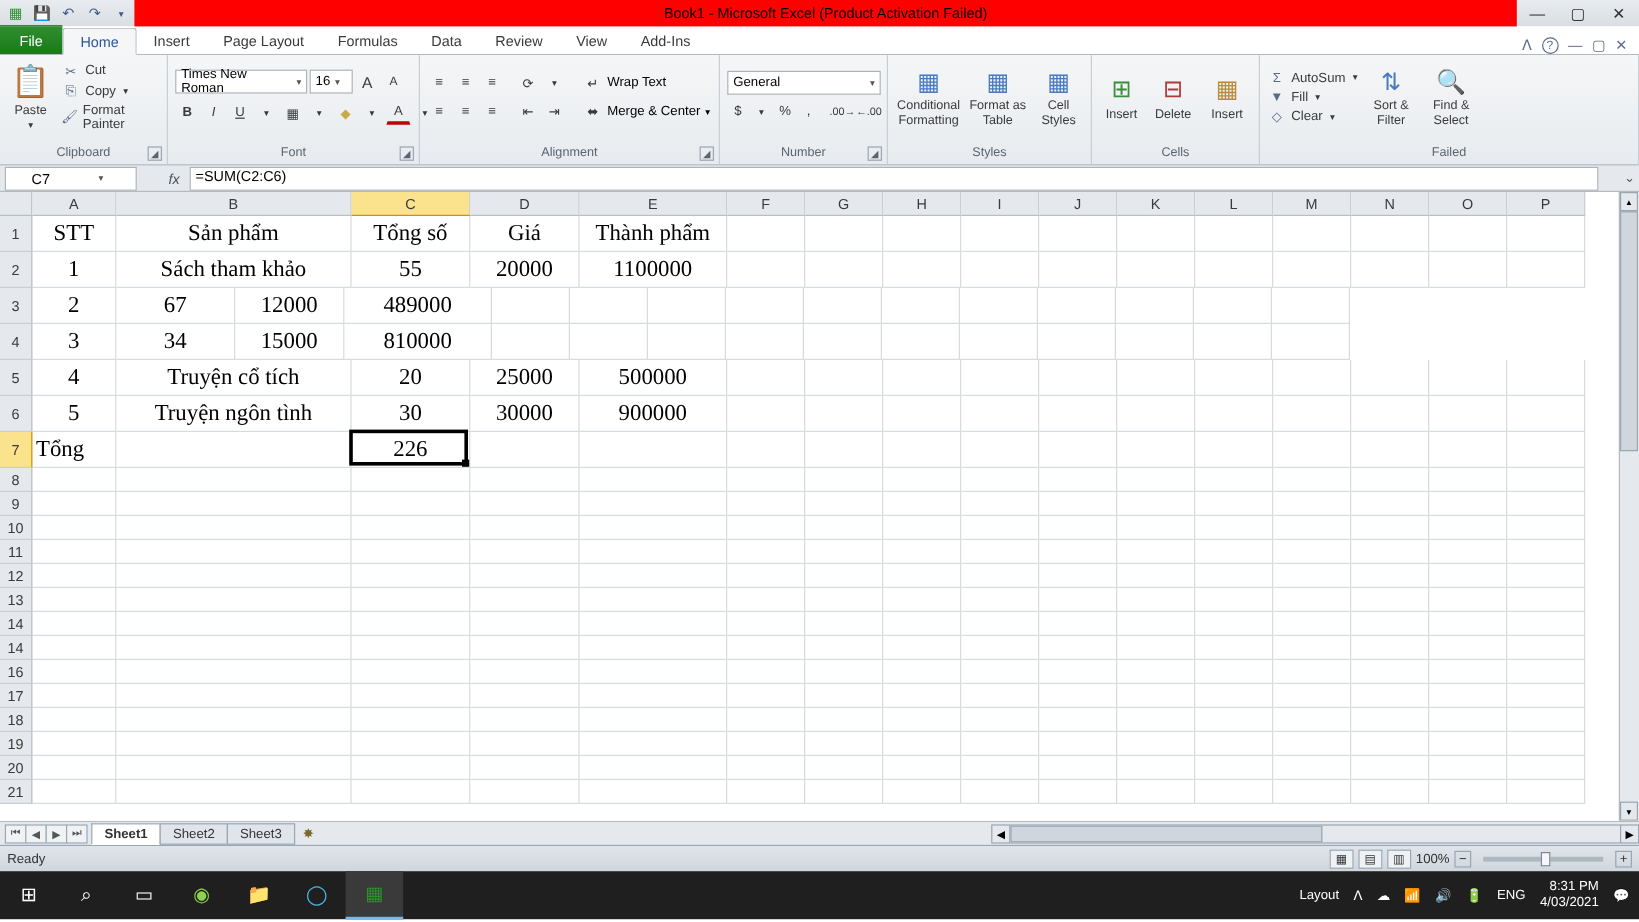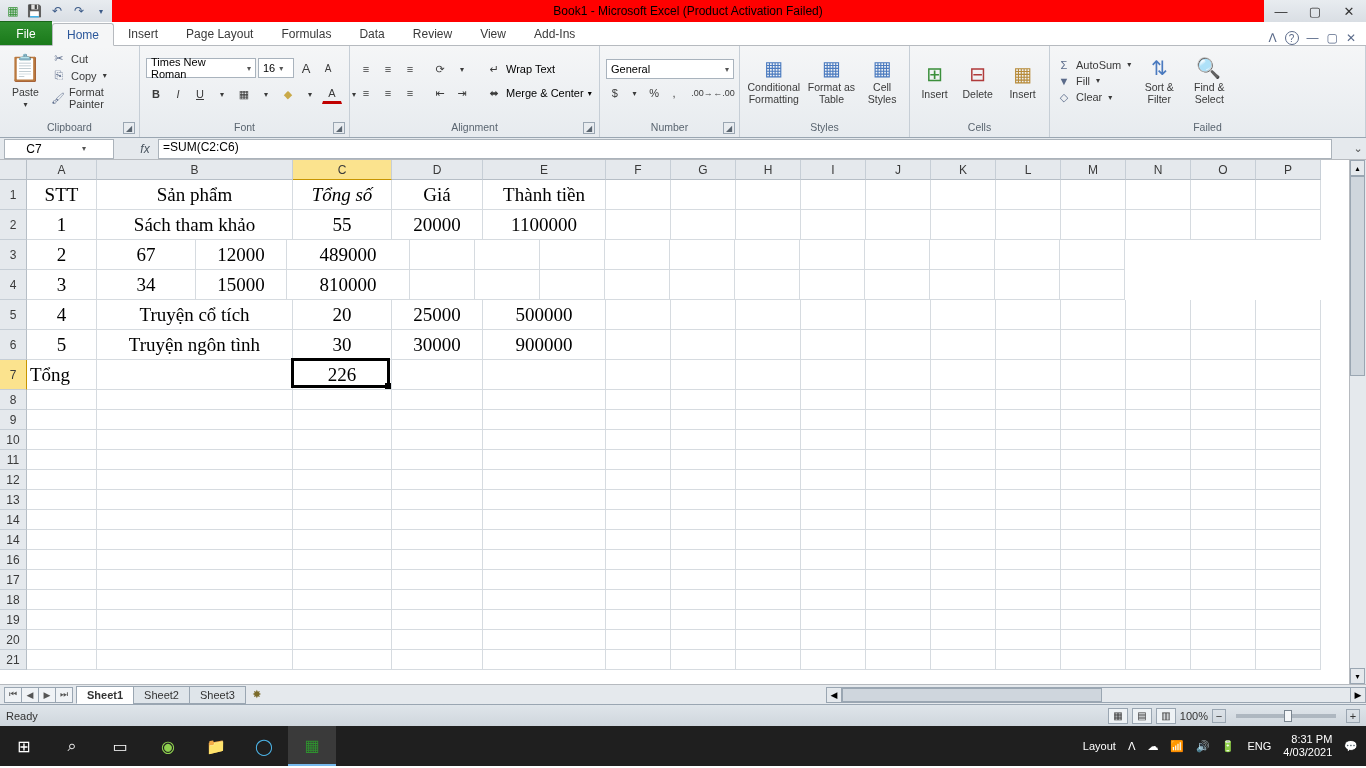--- a/index.html
+++ b/index.html
@@ -373,23 +373,23 @@
       <div class="rowhead small">17</div>
       <div class="rowhead small">18</div>
       <div class="rowhead small">19</div>
       <div class="rowhead small">20</div>
       <div class="rowhead small">21</div>
     </div>
   <div class="cells" id="cells">
       <div class="cellrow">
         <div class="cell" style="width: 70px;">STT</div>
         <div class="cell" style="width: 196px;">Sản phẩm</div>
-        <div class="cell" style="width: 99px; font-style: italic;">Tổng số</div>
+        <div class="cell" style="width: 99px;">Tổng số</div>
         <div class="cell" style="width: 91px;">Giá</div>
-        <div class="cell" style="width: 123px;">Thành tiền</div>
+        <div class="cell" style="width: 123px;">Thành phẩm</div>
         <div class="cell" style="width: 65px;"></div>
         <div class="cell" style="width: 65px;"></div>
         <div class="cell" style="width: 65px;"></div>
         <div class="cell" style="width: 65px;"></div>
         <div class="cell" style="width: 65px;"></div>
         <div class="cell" style="width: 65px;"></div>
         <div class="cell" style="width: 65px;"></div>
         <div class="cell" style="width: 65px;"></div>
         <div class="cell" style="width: 65px;"></div>
         <div class="cell" style="width: 65px;"></div>

